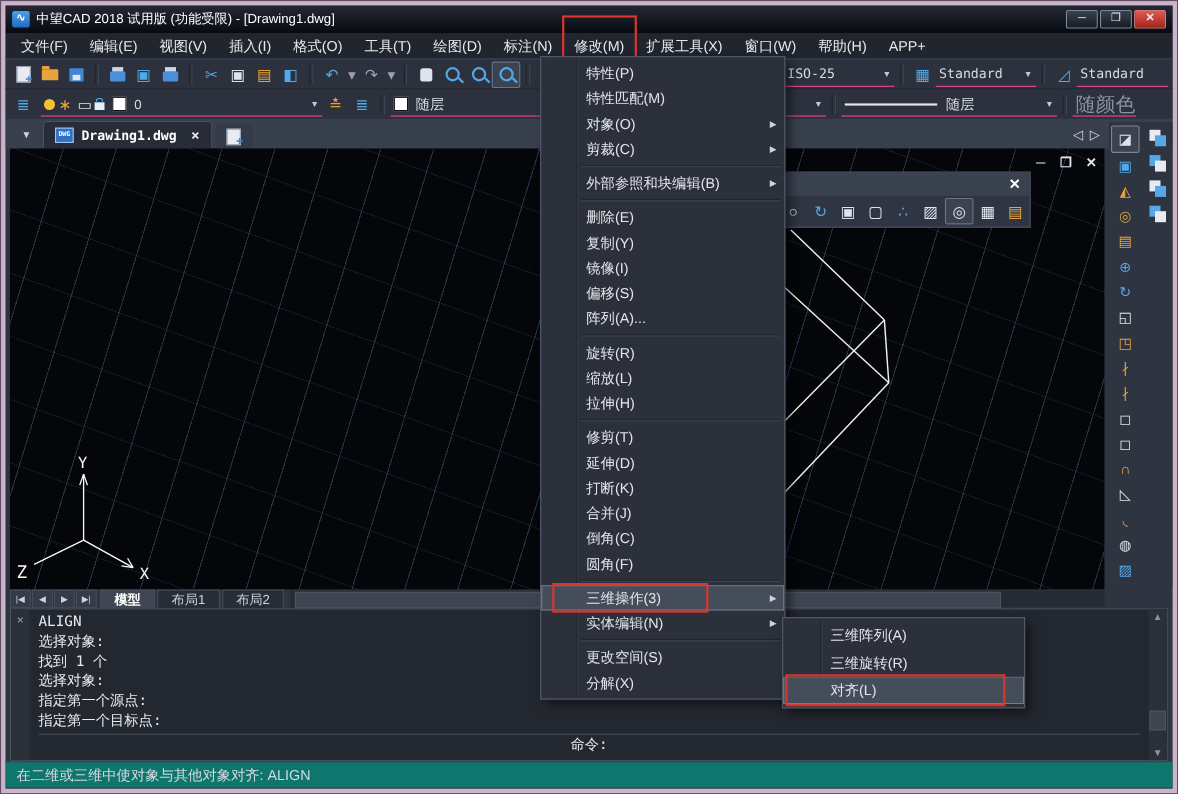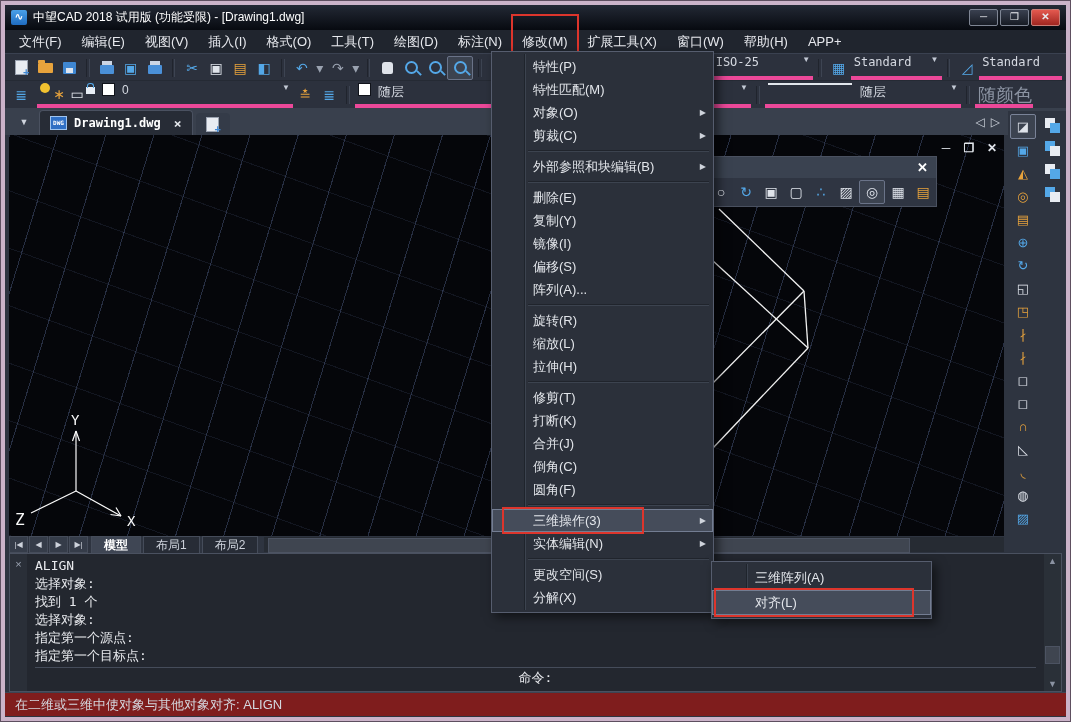--- a/index.html
+++ b/index.html
@@ -37,21 +37,21 @@
   .m-printer::before{content:"";position:absolute;top:-4px;left:2px;width:10px;height:4px;background:#cdd6e4;}
   .m-hand{width:11px;height:12px;background:#dfe3ea;border-radius:3px 3px 2px 2px;}
   .m-mag{width:9px;height:9px;border:2px solid #54a8e8;border-radius:50%;}
   .m-mag::after{content:"";position:absolute;left:9px;top:9px;width:6px;height:2px;background:#54a8e8;transform:rotate(45deg);}
   .m-swatch{width:11px;height:11px;background:#fff;border:1px solid #10131a;}
   .m-bulb{width:10px;height:10px;background:#f2c230;border-radius:50%;}
   .m-lock{width:9px;height:7px;background:#e8eef6;margin-top:4px;}
   .m-lock::before{content:"";position:absolute;top:-4px;left:1px;width:5px;height:4px;border:1.5px solid #54a8e8;border-bottom:none;border-radius:3px 3px 0 0;}
   .m-page{width:11px;height:13px;background:#e8ecf2;border:1px solid #9aa2b0;}
   .m-page::after{content:"+";position:absolute;right:-3px;bottom:-4px;color:#3f87d2;font-weight:bold;font-size:11px;}
-  .drop{display:flex;align-items:flex-start;height:21px;border-bottom:4px solid #ec4899;color:#d6dae2;font-size:12px;padding:0 3px;}
+  .drop{display:flex;align-items:center;height:21px;border-bottom:1px solid #ec4899;color:#d6dae2;font-size:12px;padding:0 3px;}
   .dval{font-family:"DejaVu Sans Mono",monospace;}
   .darr{margin-left:auto;font-size:8px;color:#c3c9d4;padding-left:8px;}
   .dashline{display:inline-block;width:84px;border-top:2px solid #e2e6ec;margin-right:8px;}
   .cut{overflow:hidden;white-space:nowrap;}
 
   
   .tabbar{position:absolute;left:0;right:0;top:103px;height:27px;background:#39404d;display:flex;align-items:flex-end;}
   .tabdrop{width:22px;height:22px;color:#cfd4dd;font-size:9px;display:flex;align-items:center;justify-content:center;margin:0 4px 2px 8px;}
   .doctab{height:24px;background:#272c36;border:1px solid #4a5160;border-bottom:none;border-radius:4px 4px 0 0;display:flex;align-items:center;padding:0 10px;gap:7px;color:#fff;font-family:"DejaVu Sans Mono",monospace;font-weight:bold;font-size:12px;}
   .dwgico{width:15px;height:12px;background:#2f6fc4;border:1px solid #9fc4ee;color:#fff;font-size:6px;line-height:11px;text-align:center;font-weight:bold;}
@@ -99,21 +99,21 @@
   .cmd-strip{width:17px;background:#2a2f38;color:#9aa2b0;font-size:11px;text-align:center;padding-top:4px;}
   .cmd-main{flex:1;font-family:"DejaVu Sans Mono",monospace;font-size:13px;color:#e8eaee;padding:3px 8px;display:flex;flex-direction:column;}
   .cmd-line{height:18px;line-height:18px;white-space:pre;}
   .cmd-prompt{margin-top:auto;border-top:1px solid #454c5a;height:20px;line-height:20px;text-align:center;}
   .cmd-scroll{width:17px;background:#2a3038;display:flex;flex-direction:column;align-items:center;color:#8b93a2;font-size:9px;}
   .cmd-scroll .thumb{width:13px;height:16px;background:#3f4550;border:1px solid #4c5362;margin-top:78px;}
   .sarrow{height:14px;line-height:14px;}
   .cmd-scroll .sarrow:last-child{margin-top:auto;}
 
   
-  .statusbar{position:absolute;left:0;right:0;top:687px;height:23px;background:#7f1d1d;border-top:1px solid #3d4452;color:#d4d8df;font-size:13px;display:flex;align-items:center;padding:0 10px;}
+  .statusbar{position:absolute;left:0;right:0;top:687px;height:23px;background:#0f766e;border-top:1px solid #3d4452;color:#d4d8df;font-size:13px;display:flex;align-items:center;padding:0 10px;}
 
   
   .menu{position:absolute;left:486px;top:46px;width:221px;background:#2b303a;border:1px solid #565d6e;box-shadow:4px 4px 10px rgba(0,0,0,.55);padding:3px 0;z-index:50;}
   .menu::before{content:"";position:absolute;left:32px;top:2px;bottom:2px;width:1px;background:#1f242c;border-right:1px solid #3c434f;}
   .mrow{height:23px;display:flex;align-items:center;font-size:13px;color:#e2e5ea;position:relative;}
   .mico{width:32px;text-align:center;font-size:12px;flex:none;}
   .mlabel{padding-left:9px;}
   .marrow{margin-left:auto;padding-right:7px;font-size:8px;color:#cfd4dc;}
   .msep{height:8px;position:relative;}
   .msep::after{content:"";position:absolute;left:36px;right:4px;top:3px;border-top:1px solid #20242c;border-bottom:1px solid #3c434f;}
@@ -449,20 +449,24 @@
     <div class="mrow">
             <span class="mico c-o" data-g="◳"></span>
             <span class="mlabel">拉伸(H)</span>
           </div>
     <div class="msep"></div>
     <div class="mrow">
             <span class="mico c-o" data-g="∤"></span>
             <span class="mlabel">修剪(T)</span>
           </div>
     <div class="mrow">
+            <span class="mico c-o" data-g="∤"></span>
+            <span class="mlabel">延伸(D)</span>
+          </div>
+    <div class="mrow">
             <span class="mico c-w" data-g="◻"></span>
             <span class="mlabel">打断(K)</span>
           </div>
     <div class="mrow">
             <span class="mico c-o" data-g="∩"></span>
             <span class="mlabel">合并(J)</span>
           </div>
     <div class="mrow">
             <span class="mico c-w" data-g="◺"></span>
             <span class="mlabel">倒角(C)</span>
@@ -492,20 +496,24 @@
             <span class="mico c-g" data-g="◍"></span>
             <span class="mlabel">分解(X)</span>
           </div>
   </div>
 
   <div class="menu2">
     <div class="mrow">
             <span class="mico c-b" data-g="▤"></span>
             <span class="mlabel">三维阵列(A)</span>
           </div>
+    <div class="mrow">
+            <span class="mico c-w" data-g="◫"></span>
+            <span class="mlabel">三维旋转(R)</span>
+          </div>
     <div class="mrow hl">
             <span class="mico c-w" data-g="◨"></span>
             <span class="mlabel">对齐(L)</span>
             <span class="redbox rb-align"></span>
           </div>
   </div>
 
 </div>
 </div>
 </div>

